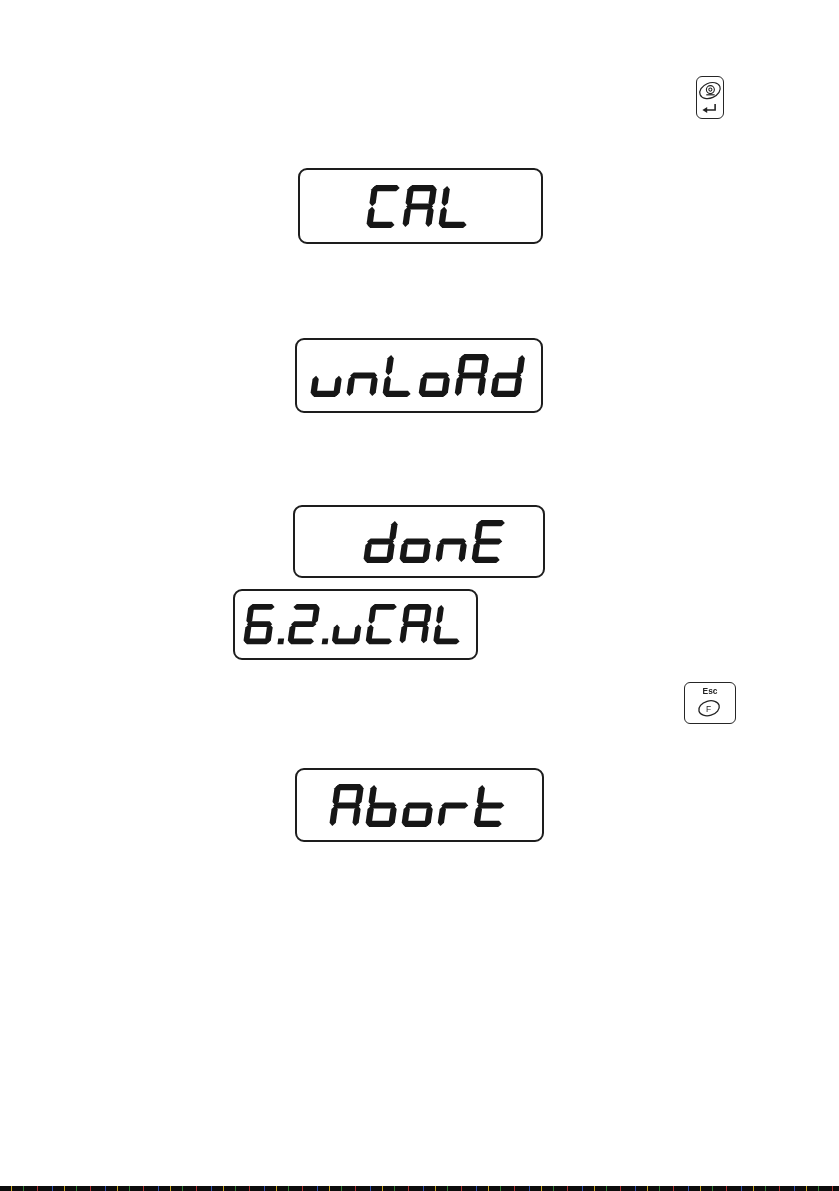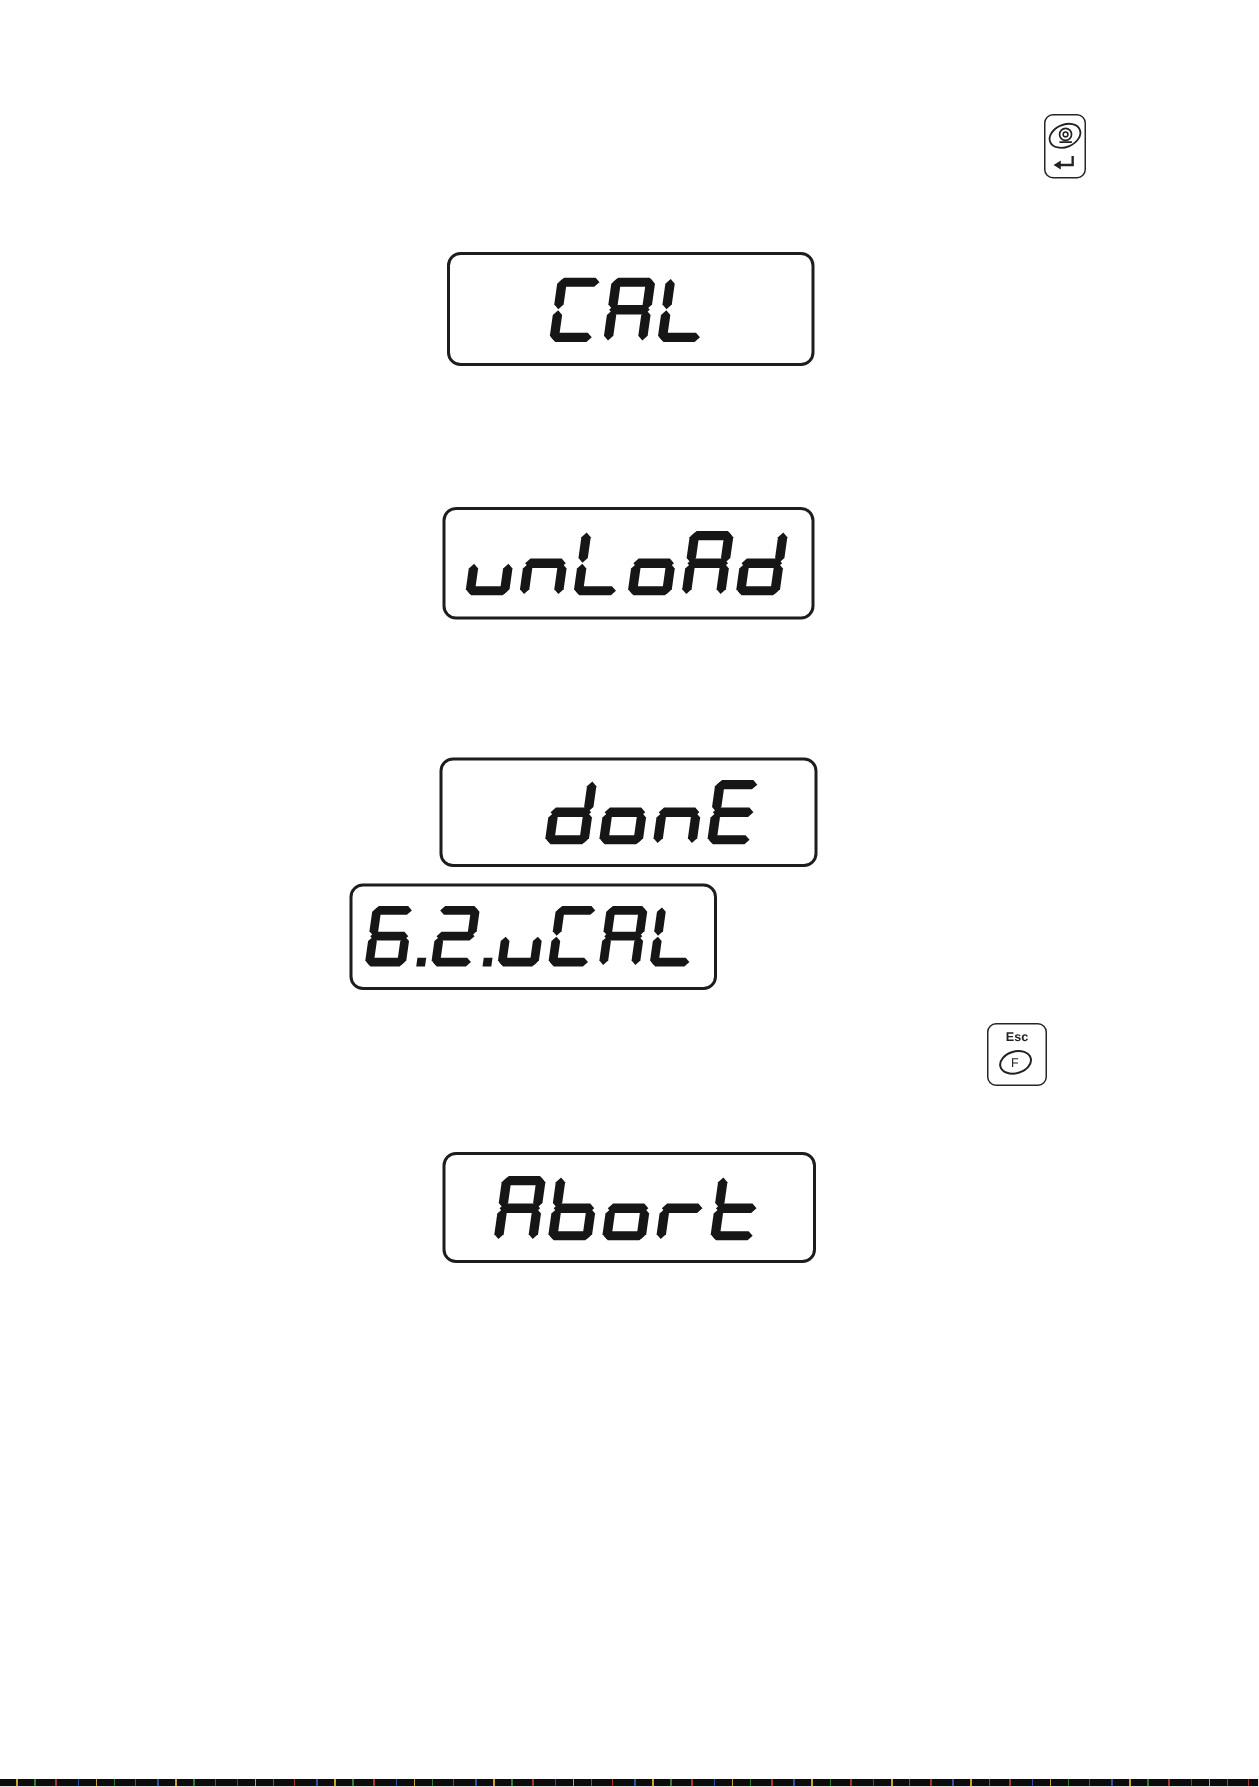--- a/index.html
+++ b/index.html
@@ -151,21 +151,21 @@
           <polygon points="244.5,31.5 249,36 249,56 244.5,60.5 240,56 240,36"></polygon>
           <polygon points="244.5,1.5 249,6 249,26 244.5,30.5 240,26 240,6"></polygon>
           <polygon points="241.5,31 246,26.5 276,26.5 280.5,31 276,35.5 246,35.5"></polygon>
           <polygon points="293.5,57.5 298,53 328,53 332.5,57.5 328,62 298,62"></polygon>
           <polygon points="296.5,31.5 301,36 301,56 296.5,60.5 292,56 292,36"></polygon>
           <polygon points="296.5,1.5 301,6 301,26 296.5,30.5 292,26 292,6"></polygon>
         </g>
       </svg>
     </div>
 
-  <div class="key" style="left:658px;top:682px;width:40px;height:42px;">
+  <div class="key" style="left:684px;top:682px;width:52px;height:42px;">
     <svg viewBox="0 0 28 42">
       <text x="14" y="11.5" text-anchor="middle" font-size="8.8" font-weight="700" fill="#222222" font-family="Liberation Sans, sans-serif">Esc</text>
       <ellipse cx="13" cy="26.5" rx="11" ry="7.6" fill="none" stroke="#222222" stroke-width="1.4" transform="rotate(-16 13 26.5)"></ellipse>
       <text x="12.5" y="30" text-anchor="middle" font-size="8.8" fill="#222222" font-family="Liberation Sans, sans-serif">F</text>
     </svg>
   </div>
 
   <div class="lcd" style="left:295px;top:768px;width:249px;height:74px;">
       <svg width="181.70967741935485" height="43" viewBox="0 0 262 62">
         <g fill="#161616" transform="translate(8.7 0) skewX(-8)">

